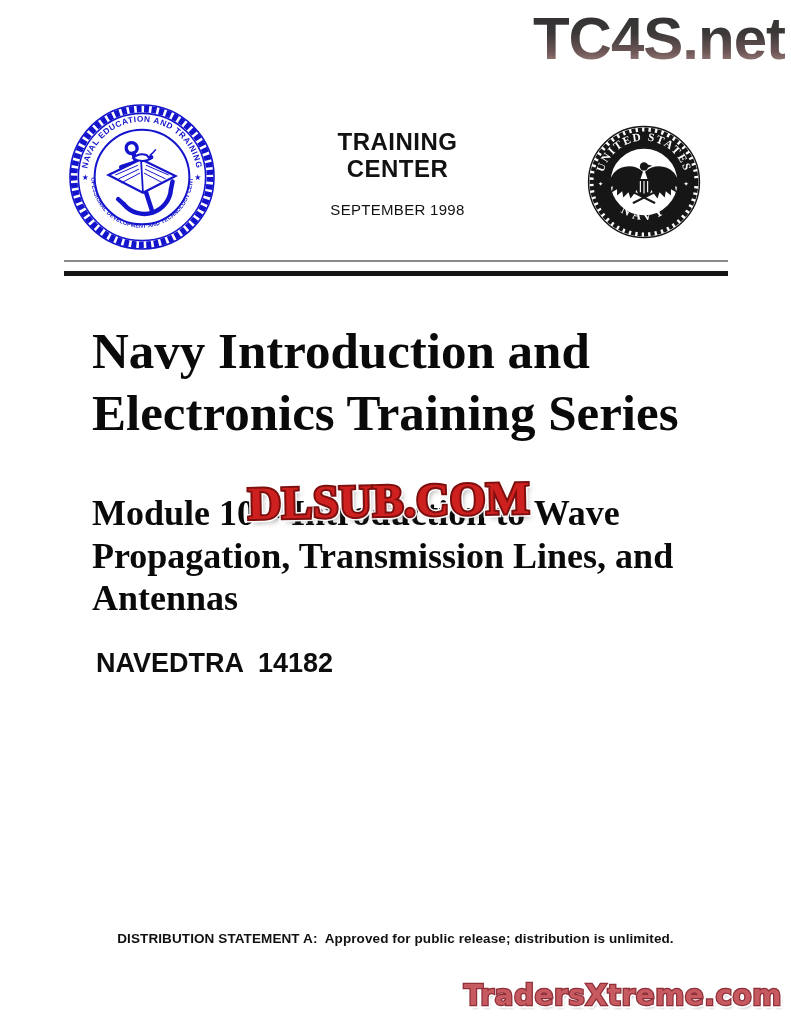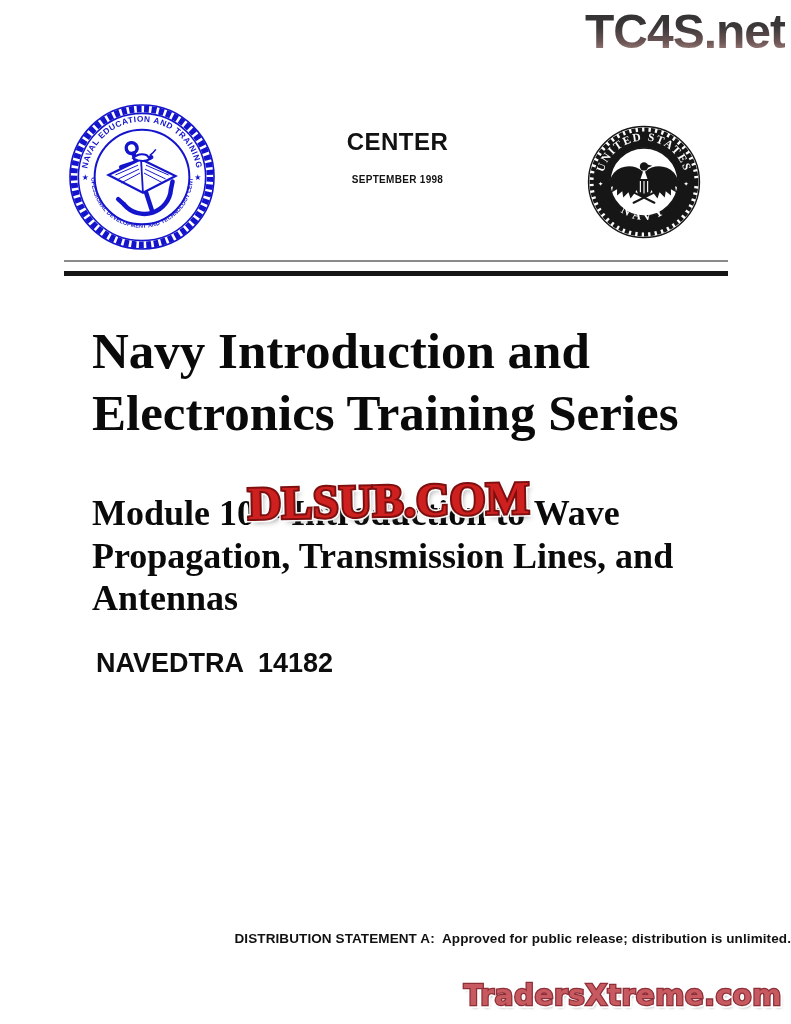--- a/index.html
+++ b/index.html
@@ -6,40 +6,40 @@
   html,body { background:#ffffff; }
   .page {
     position:relative; width:791px; height:1024px;
     background:#ffffff; overflow:hidden;
     font-family:"Liberation Sans", sans-serif;
   }
 
   
   .tc4s {
     position:absolute; top:4px; right:6px;
-    font-size:48px; font-weight:bold; letter-spacing:-1px;
+    font-size:60px; font-weight:bold; letter-spacing:-1px;
     color:#4a4040;
     font-family:"Liberation Sans", sans-serif;
   }
   @supports (-webkit-background-clip:text) {
     .tc4s {
       background:linear-gradient(180deg,#2e2e2e 0%,#3c3838 42%,#6e5757 70%,#a98c86 90%,#cbbcb4 100%);
       -webkit-background-clip:text; background-clip:text; color:transparent;
     }
   }
 
   
   .seal-left { position:absolute; left:68px; top:103px; width:148px; height:148px; }
   .seal-right { position:absolute; left:587px; top:125px; width:114px; height:114px; }
   .course-block {
     position:absolute; left:240px; top:128px; width:315px;
     text-align:center; color:#121212;
   }
   .course-line { font-size:24px; font-weight:bold; line-height:27px; letter-spacing:0.5px; }
-  .course-date { margin-top:19px; font-size:10px; font-weight:bold; letter-spacing:0.3px; }
+  .course-date { margin-top:19px; font-size:15px; font-weight:normal; letter-spacing:0.3px; }
 
   
   .rule-gray  { position:absolute; left:64px; top:260px; width:664px; height:2px; background:#8a8a8a; }
   .rule-black { position:absolute; left:64px; top:271px; width:664px; height:5px; background:#161616; }
 
   
   .main-title {
     position:absolute; left:92px; top:320px; width:660px;
     font-family:"Liberation Serif", serif; font-weight:bold;
     font-size:51px; line-height:62px; color:#0a0a0a;
@@ -69,21 +69,21 @@
   }
   .wm-mid {
     position:absolute; left:0; top:0; color:#7d0f0f;
     -webkit-text-stroke:4px #7d0f0f;
   }
   .wm-front { position:absolute; left:0; top:0; color:#cf2020; }
 
   
   .distribution {
     position:absolute; left:0; top:931px; width:100%;
-    text-align:right; font-size:13.5px; font-weight:bold;
+    text-align:center; font-size:13.5px; font-weight:bold;
     color:#111; white-space:pre; letter-spacing:0.1px;
   }
 
   
   .wm-traders {
     position:absolute; top:982px; right:9px; z-index:5;
     font-family:"DejaVu Sans", sans-serif; font-weight:bold;
     font-size:28px; line-height:1; letter-spacing:0.5px;
   }
   .tx-back {
@@ -148,20 +148,21 @@
       </g>
     </g>
 
     <g stroke="#1414cc" fill="#ffffff" stroke-width="2">
       <path d="M66,56 q6,-6 14,-3 l3,4 q-8,4 -17,-1 z"></path>
       <path d="M83,53 q4,-3 6,-6" stroke-width="1.6"></path>
     </g>
   </svg>
 
   <div class="course-block">
+    <div class="course-line">TRAINING</div>
     <div class="course-line">CENTER</div>
     <div class="course-date">SEPTEMBER 1998</div>
   </div>
 
   <svg class="seal-right" viewBox="0 0 110 110" aria-hidden="true">
     <circle cx="55" cy="55" r="53.5" fill="#ffffff" stroke="#161616" stroke-width="1.4"></circle>
     <circle cx="55" cy="55" r="50" fill="#ffffff" stroke="#161616" stroke-width="5" stroke-dasharray="4 2.2"></circle>
     <circle cx="55" cy="55" r="41" fill="none" stroke="#161616" stroke-width="15.5"></circle>
     <circle cx="55" cy="55" r="33" fill="#ffffff" stroke="#161616" stroke-width="1.6"></circle>
     <defs>

